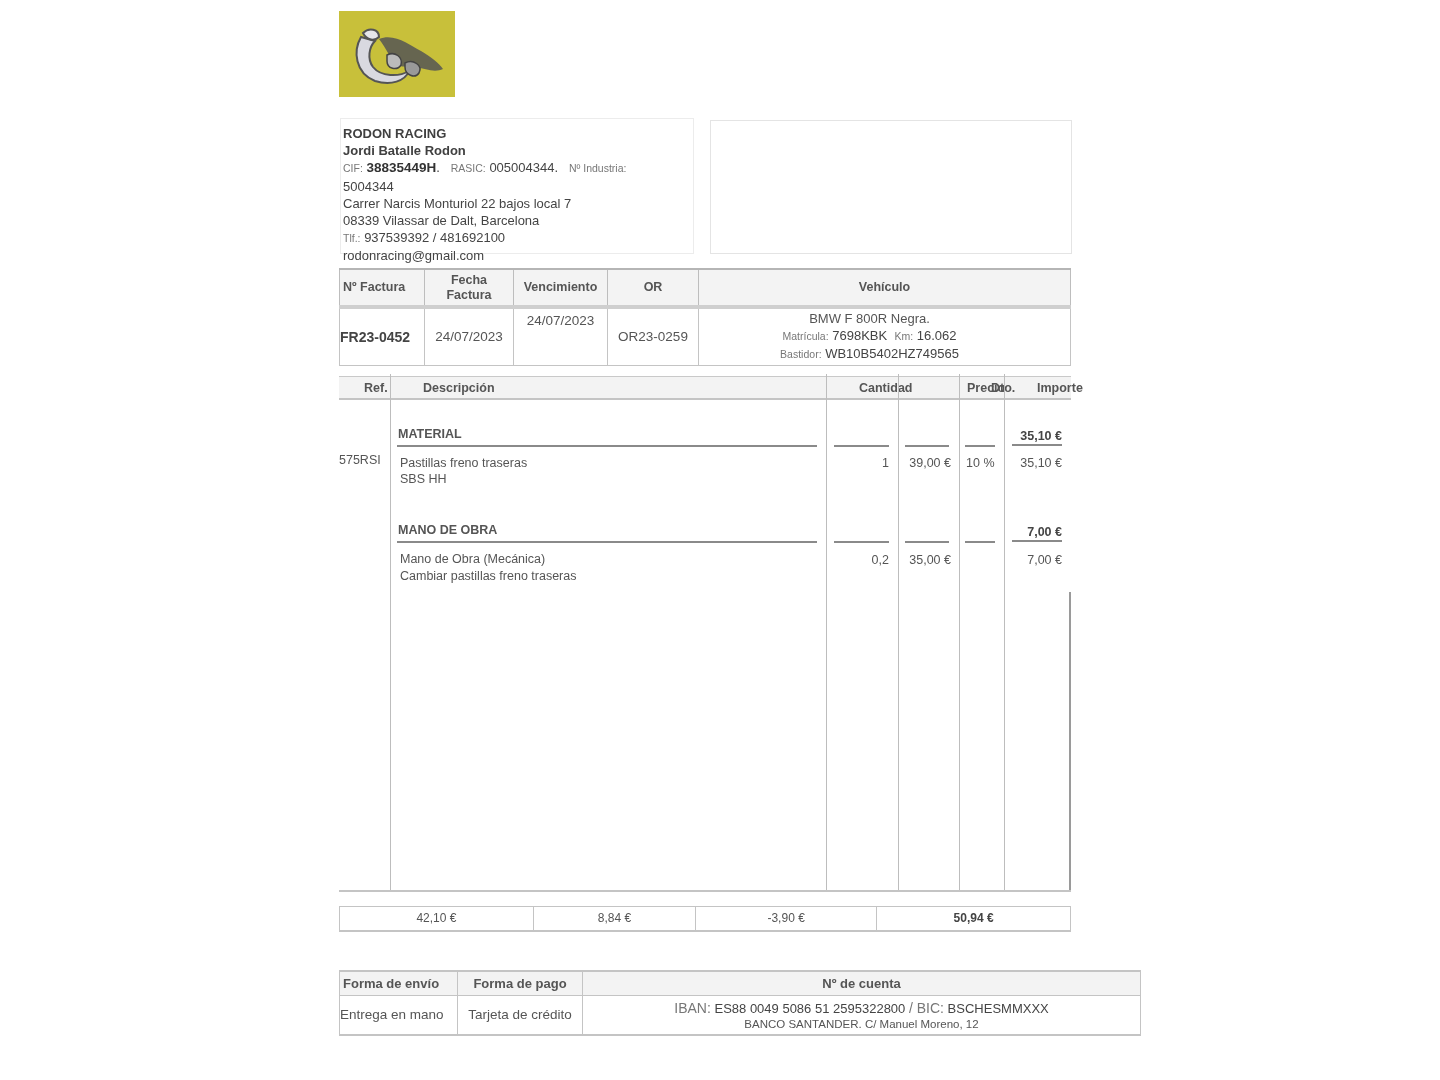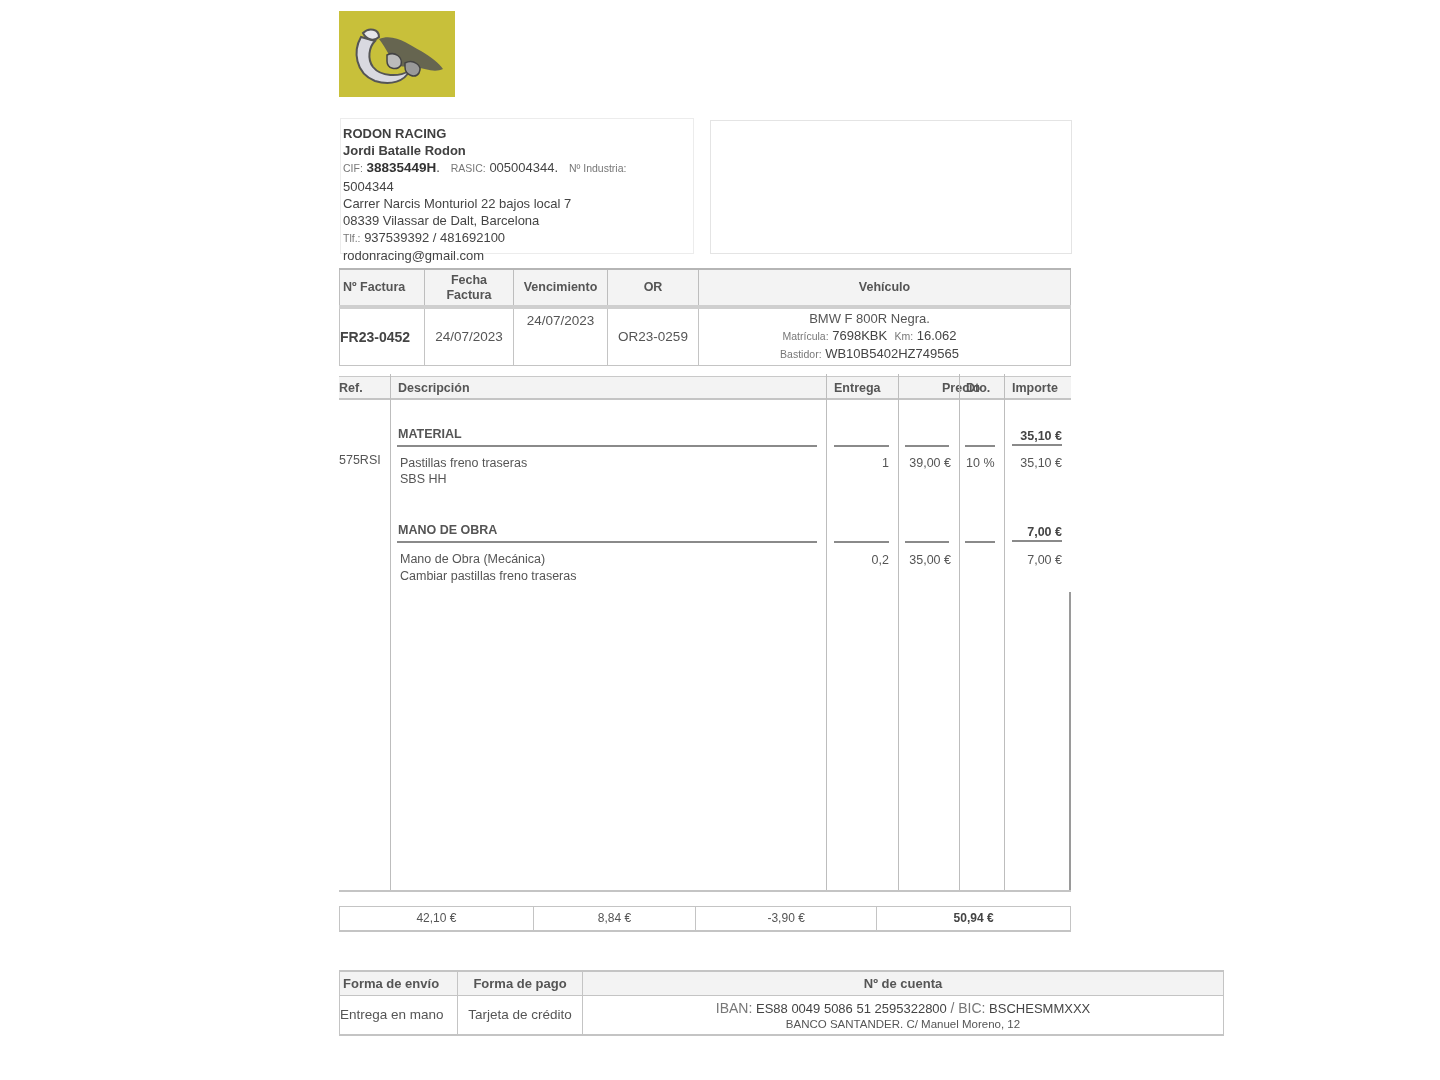--- a/index.html
+++ b/index.html
@@ -26,37 +26,37 @@
   .hdr-table td.inv { font-weight: bold; color: #444; text-align: left; font-size: 14px; }
   .hdr-table td.venc { vertical-align: top; padding-top: 4px; }
   .veh-line1 { font-size: 13px; color: #555; }
   .veh-line { font-size: 13px; color: #444; }
   .veh-lbl { font-size: 10.5px; color: #777; }
 
   
   .lines { left: 339px; top: 374px; width: 732px; height: 518px; }
   .lines .col-line { position: absolute; top: 0; bottom: 0; width: 1px; background: #bdbdbd; }
   .lines .head { position: absolute; top: 2px; left: 0; right: 0; height: 24px; background: #f3f3f3; border-top: 1px solid #c9c9c9; border-bottom: 2px solid #c4c4c4; }
-  .lines .head span { position: absolute; top: 4px; font-size: 12.5px; font-weight: bold; color: #555; }
+  .lines .head span { position: absolute; top: 4px; font-size: 12.5px; font-weight: bold; color: #555; margin-left: 25px; }
   .lines .bottom { position: absolute; left: 0; right: 0; bottom: 0; height: 2px; background: #c4c4c4; }
   .lines .right { position: absolute; right: 0; top: 218px; bottom: 0; width: 2px; background: #9a9a9a; }
   .cell { position: absolute; font-size: 12.5px; color: #555; }
   .num { text-align: right; }
   .sec-title { font-size: 12.5px; color: #555; font-weight: bold; }
   .rule { position: absolute; height: 2px; background: #8a8a8a; }
   .bold-amt { font-weight: bold; color: #444; }
 
   
   .totals { left: 339px; top: 906px; width: 732px; border-collapse: collapse; }
   .totals th { background: #f3f3f3; font-size: 14px; font-weight: bold; color: #555; height: 24px; border: 1px solid #c4c4c4; border-top: 2px solid #c4c4c4; text-align: center; }
   .totals td { font-size: 12px; color: #555; height: 24px; border: 1px solid #c4c4c4; border-bottom: 2px solid #c4c4c4; text-align: center; }
   .totals td.total { font-weight: bold; color: #444; }
 
   
-  .payment { left: 339px; top: 970px; width: 885px; border-collapse: collapse; }
+  .payment { left: 339px; top: 970px; width: 802px; border-collapse: collapse; }
   .payment th { background: #f3f3f3; font-size: 13px; font-weight: bold; color: #555; height: 24px; border: 1px solid #c4c4c4; border-top: 2px solid #c4c4c4; text-align: center; }
   .payment td { font-size: 13.5px; color: #555; height: 40px; border: 1px solid #c4c4c4; border-bottom: 2px solid #c4c4c4; text-align: center; }
   .payment .iban-line { font-size: 13px; color: #444; }
   .payment .iban-lbl { font-size: 14px; color: #777; }
   .payment .bank-line { font-size: 11.5px; color: #555; margin-top: 2px; }
 </style>
 </head>
 <body>
 
 <div class="abs logo">
@@ -120,21 +120,21 @@
       </div>
     </td>
   </tr>
 </tbody>
   </table>
 
 <div class="abs lines">
   <div class="head">
     <span style="left:0;">Ref.</span>
     <span style="left:59px;">Descripción</span>
-    <span style="left:495px;">Entrega</span>
+    <span style="left:495px;">Cantidad</span>
     <span style="left:603px;">Precio</span>
     <span style="left:627px;">Dto.</span>
     <span style="left:673px;">Importe</span>
   </div>
   <div class="col-line" style="left:51px;"></div>
   <div class="col-line" style="left:487px;"></div>
   <div class="col-line" style="left:559px;"></div>
   <div class="col-line" style="left:620px;"></div>
   <div class="col-line" style="left:665px;"></div>
   <div class="right"></div>

